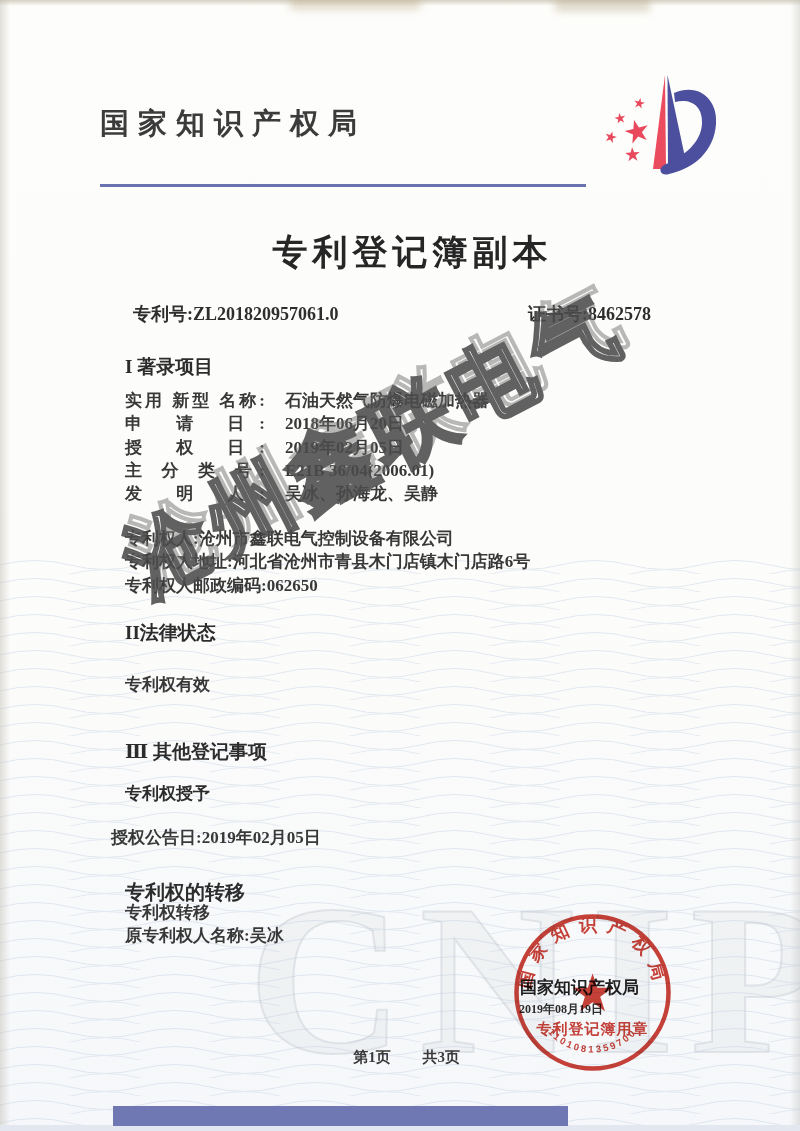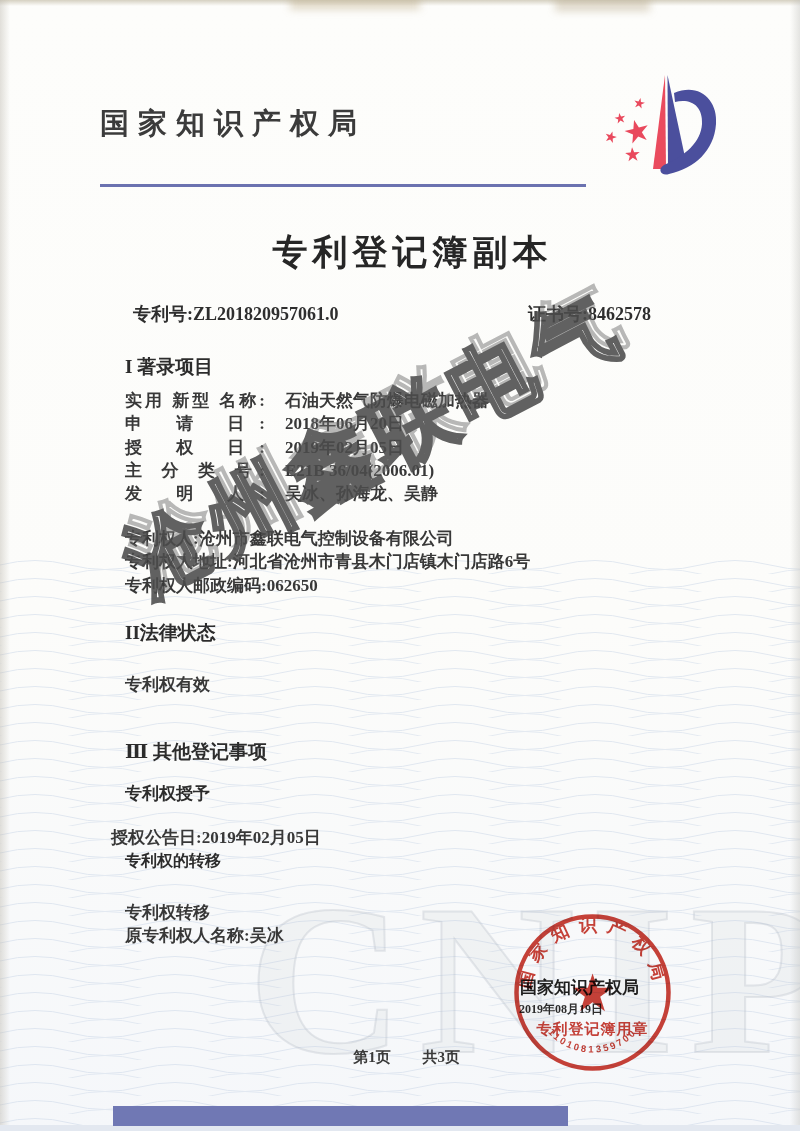--- a/index.html
+++ b/index.html
@@ -52,21 +52,21 @@
   .body-line{font-size:17px;font-weight:600;color:#383838;z-index:2;white-space:nowrap;}
   .rows{left:125px;top:389px;line-height:23.3px;}
   .row-label{display:inline-block;width:140px;text-align:justify;text-align-last:justify;}
   .row-value{margin-left:20px;}
   .patentee{left:125px;top:527px;line-height:23.4px;}
   .sec2-h{left:125px;top:620px;}
   .sec2-status{left:125px;top:673px;}
   .sec3-h{left:125px;top:739px;}
   .grant-h{left:125px;top:782px;font-size:17px;}
   .grant-line{left:111px;top:806px;margin-top:20px;}
-  .transfer-h{left:125px;top:851px;font-size:16px;}
+  .transfer-h{left:125px;top:879px;font-size:20px;}
   .transfer-l0{left:125px;top:901px;}
   .transfer-l1{left:125px;top:924px;}
   .transfer-l2{left:125px;top:947px;}
 
   
   .seal-authority{left:520px;top:976px;font-size:17px;font-weight:700;color:#1f1f1f;z-index:3;}
   .seal-date{left:519px;top:1001px;font-size:12px;font-weight:600;color:#2c2c2c;z-index:3;}
 
   .seal-svg{left:505px;top:905px;z-index:5;mix-blend-mode:multiply;opacity:.95;}
   .seal-svg text{font-family:"Liberation Sans","DejaVu Sans",sans-serif;}

